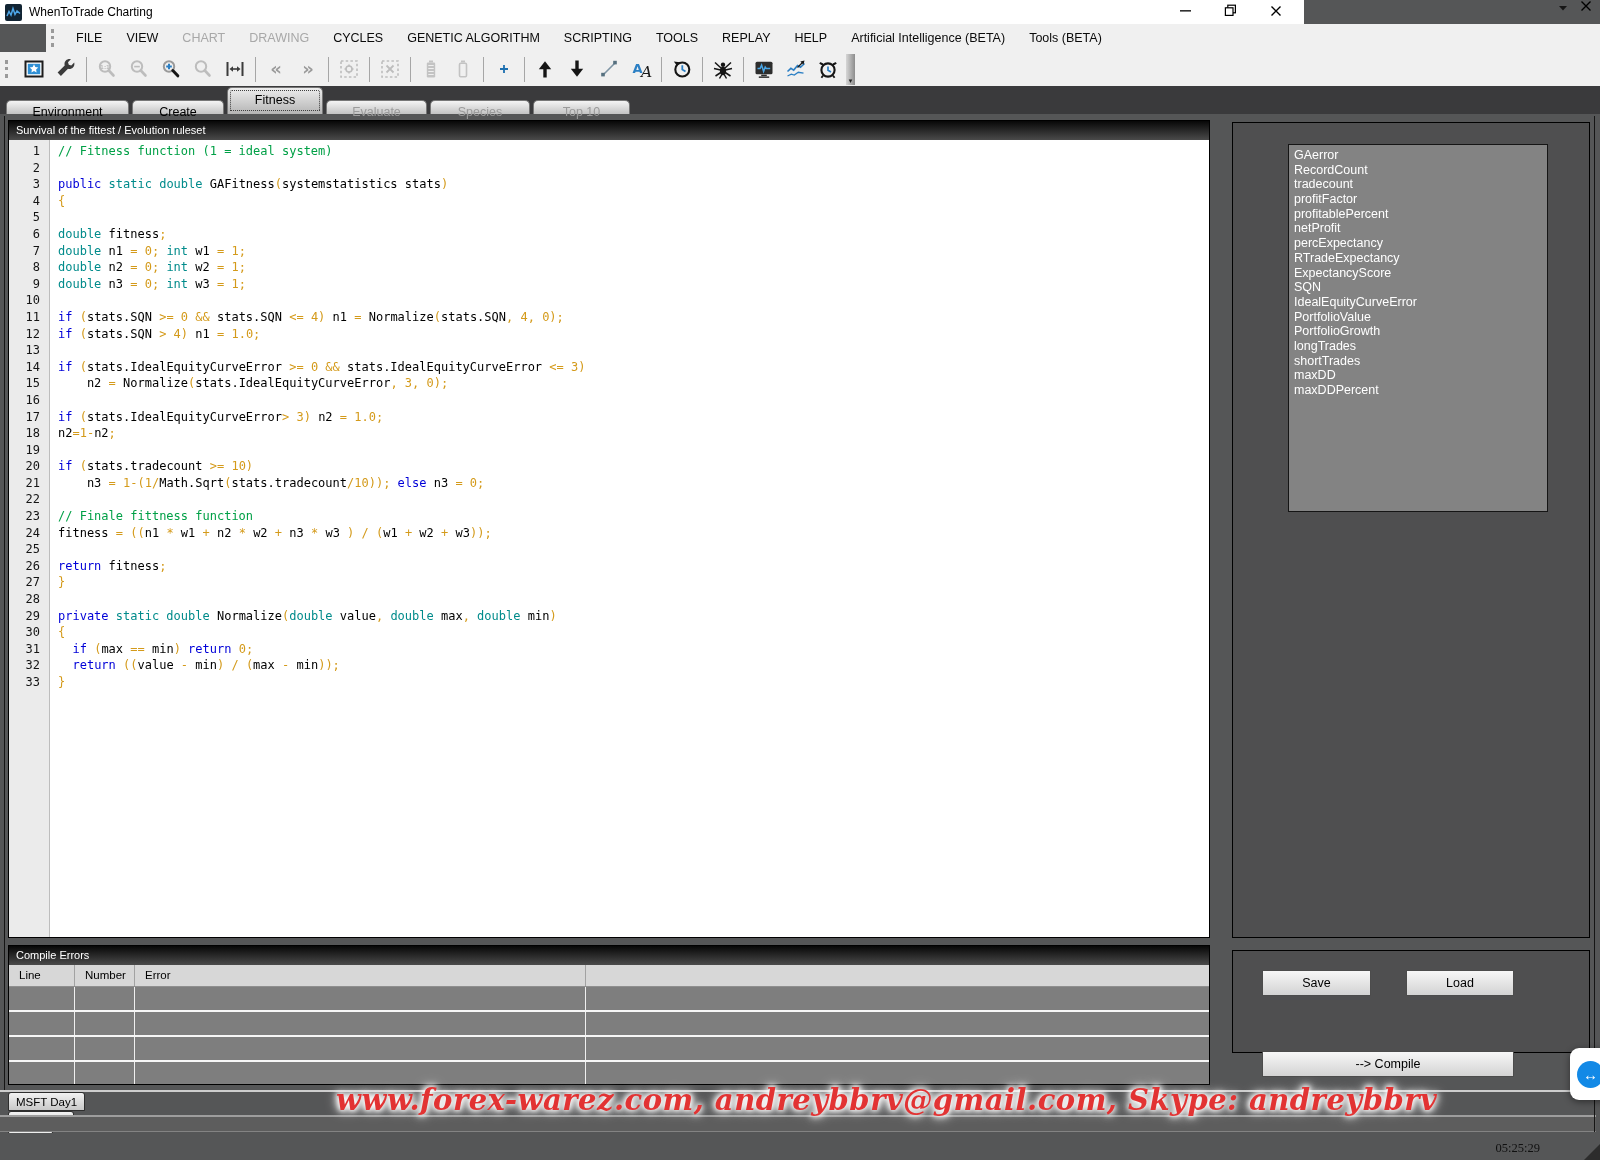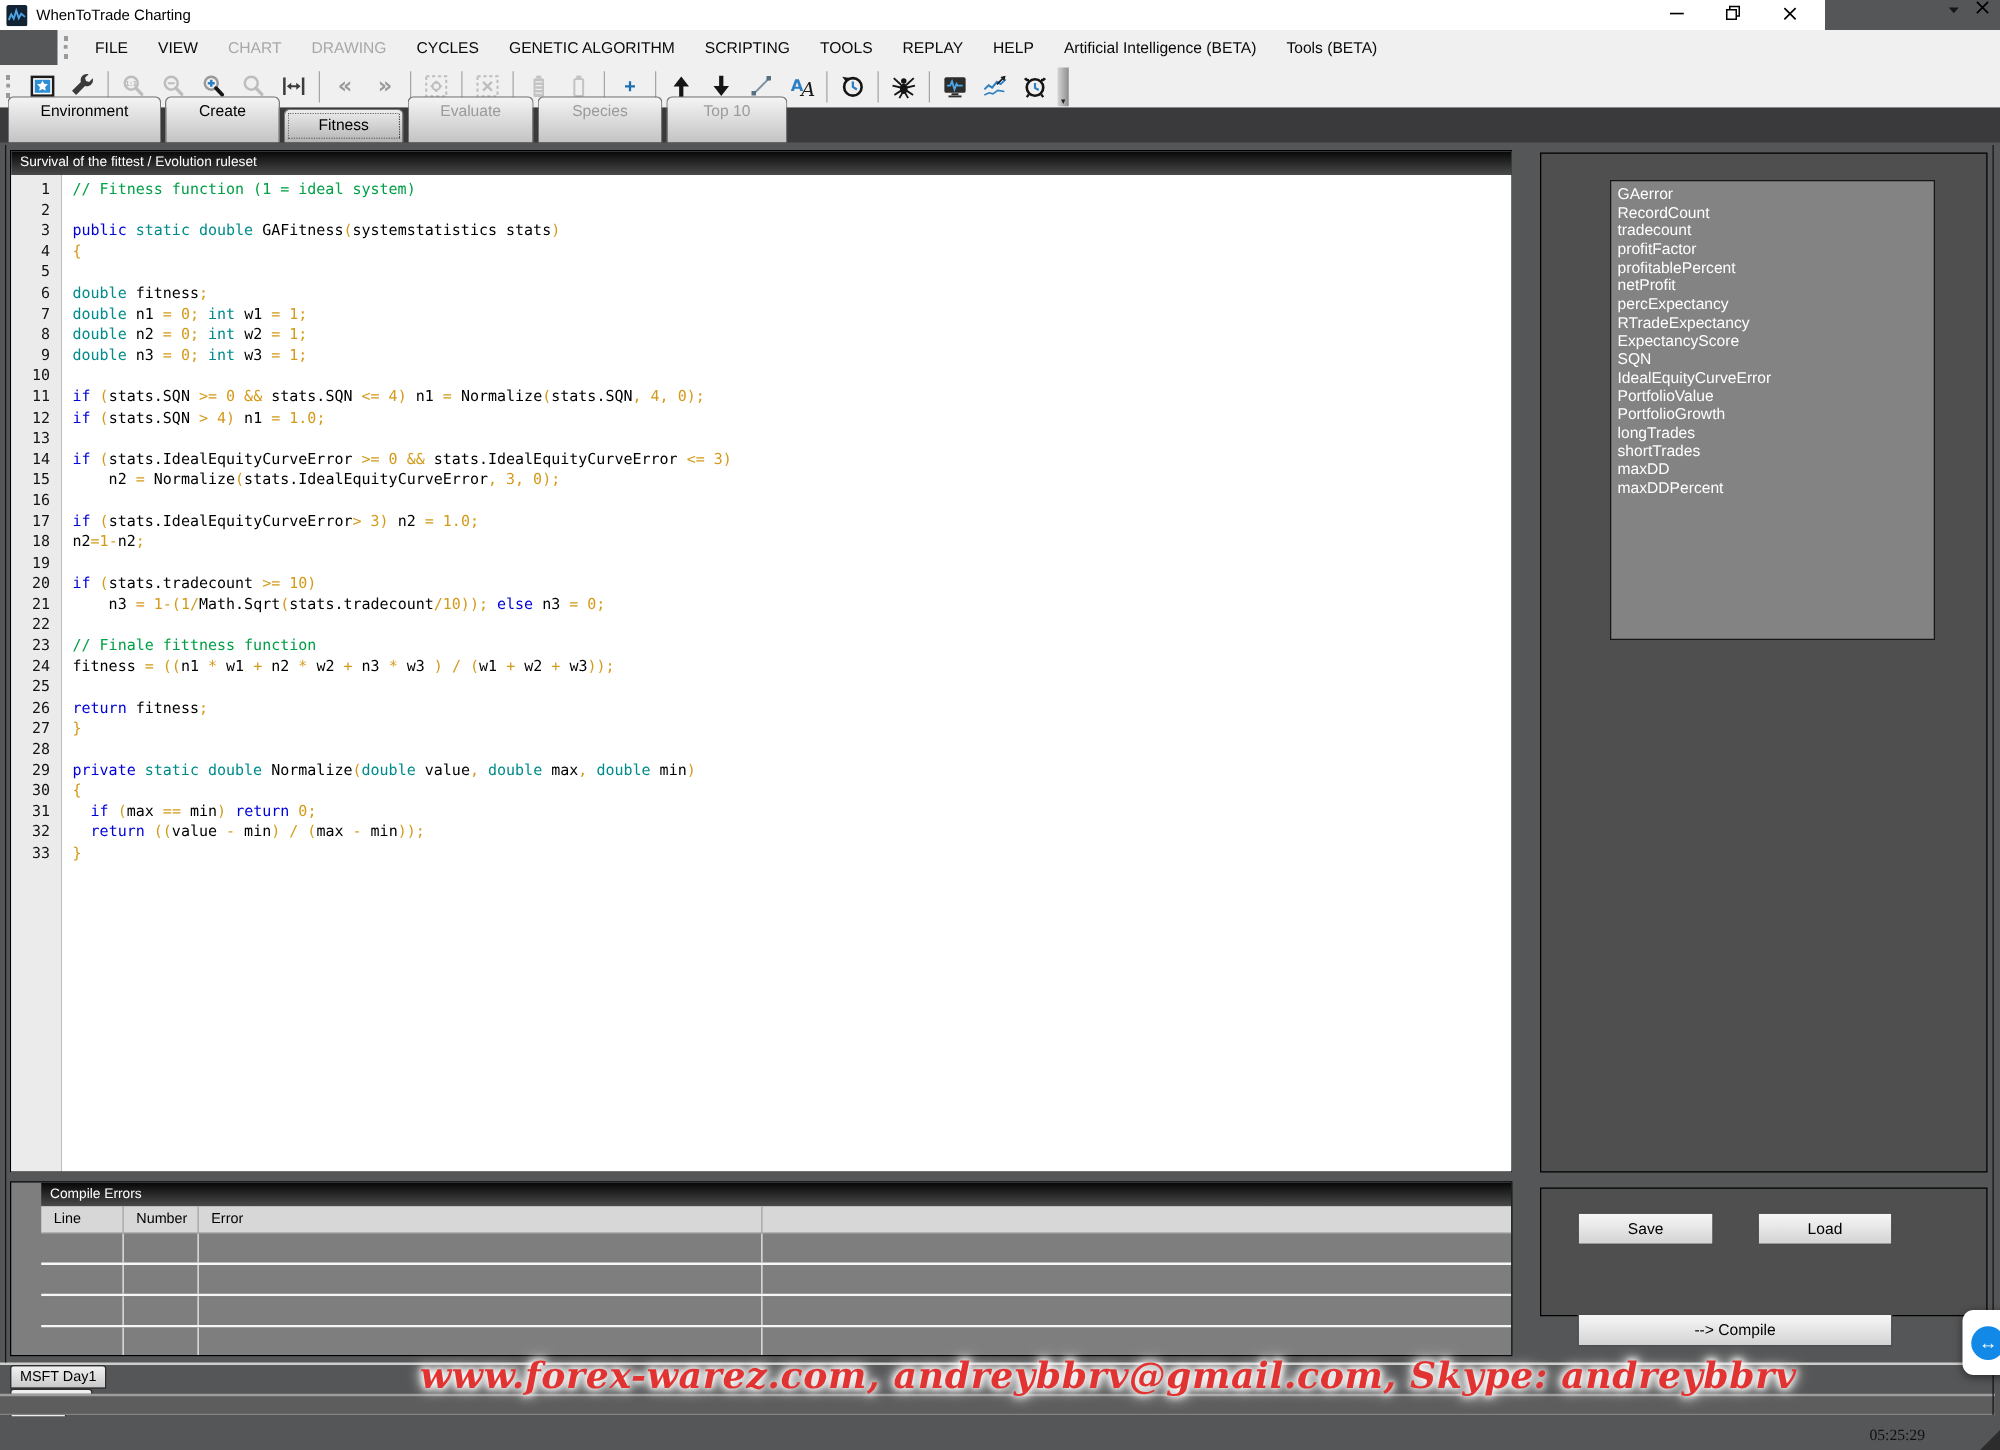--- a/index.html
+++ b/index.html
@@ -1,21 +1,21 @@
 <!DOCTYPE html>
 <html style="--keyword: #0000d8; --type: #008b8b; --comment: #00a046; --literal: #d49a1a;"><head>
 <meta charset="utf-8">
 <style>
   html,body{margin:0;padding:0;}
   body{width:1600px;height:1160px;position:relative;overflow:hidden;
        background:#555657;font-family:"Liberation Sans",sans-serif;}
   .abs{position:absolute;}
 
   
-  .titlebar{left:0;top:0;width:1460px;height:24px;background:#ffffff;display:flex;align-items:center;}
+  .titlebar{left:0;top:0;width:1304px;height:24px;background:#ffffff;display:flex;align-items:center;}
   .appicon{width:17px;height:17px;margin:0 7px 0 5px;display:inline-flex;}
   .wtitle{font-size:12px;color:#000;}
   .wincontrols{position:absolute;right:6px;top:0;height:24px;display:flex;}
   .winbtn{width:45px;height:24px;display:flex;align-items:center;justify-content:center;background:#fff;border:none;}
 
   
   .menubar{left:0;top:24px;width:1600px;height:28px;background:#f0f0f0;display:flex;align-items:center;border-bottom:1px solid #e3e3e3;margin-left:46px;}
   .grip{width:3px;height:18px;border-left:3px dotted #9a9a9a;margin:0 7px 0 5px;}
   .menuitems{display:flex;align-items:center;height:28px;}
   .menuitem{font-size:12.5px;color:#0a0a0a;padding:0 12px;line-height:28px;white-space:nowrap;}
@@ -23,21 +23,21 @@
 
   
   .toolbar{left:0;top:52px;width:1600px;height:34px;background:#f0f0f0;display:flex;align-items:center;border-bottom:1px solid #b3b3b3;}
   .toolitems{display:flex;align-items:center;height:34px;}
   .tbtn{width:30px;height:28px;display:flex;align-items:center;justify-content:center;background:transparent;border:none;padding:0;margin:0 1px;}
   .tsep{width:1px;height:25px;background:#a6a6a6;margin:0 4px;}
   .overflow{width:9px;height:31px;background:linear-gradient(90deg,#d6d6d6,#8d8d8d);margin-left:2px;display:flex;align-items:flex-end;justify-content:center;font-size:7px;color:#222;}
 
   
   .tabstrip{left:0;top:86px;width:1600px;height:28px;background:#3a3a3c;display:flex;align-items:flex-end;padding-left:6px;box-sizing:border-box;}
-  .tab{height:37px;line-height:22px;text-align:center;font-size:12.5px;color:#000;
+  .tab{height:14px;line-height:22px;text-align:center;font-size:12.5px;color:#000;
        background:linear-gradient(#f4f4f4,#c3c3c3);border:1px solid #777;border-bottom:none;
        border-radius:5px 5px 0 0;margin-right:3px;box-sizing:border-box;}
   .tab.active{height:27px;line-height:25px;background:linear-gradient(#ededed,#b4b4b4);
        outline:1px dotted #3f3f3f;outline-offset:-4px;}
   .tab.dis{color:#9b9b9b;}
 
   
   .panelhead{height:19px;background:linear-gradient(#070707,#4a4a4a);color:#fff;font-size:11px;
        line-height:19px;padding-left:7px;}
   .editor{left:8px;top:120px;width:1202px;height:818px;background:#fff;border:1px solid #000;box-sizing:border-box;}
@@ -51,21 +51,21 @@
   .ct .k{color:var(--keyword);}
   .ct .t{color:var(--type);}
   .ct .g{color:var(--literal);}
   .ct .p{color:#000;}
 
   .vars{left:1232px;top:122px;width:358px;height:816px;background:#4f4f50;border:1px solid #000;box-sizing:border-box;}
   .varlist{position:absolute;left:55px;top:21px;width:260px;height:368px;background:#838383;
        border:1px solid #151515;box-sizing:border-box;color:#fff;font-size:12.5px;padding:3px 0 0 5px;}
   .varitem{height:14.7px;line-height:14.7px;white-space:nowrap;}
 
-  .compile{left:8px;top:945px;width:1202px;height:140px;background:#7e7e7e;border:1px solid #000;box-sizing:border-box;overflow:hidden;padding-left:24px;}
+  .compile{left:8px;top:945px;width:1202px;height:140px;background:#7e7e7e;border:1px solid #000;box-sizing:border-box;overflow:hidden;}
   .chead{display:flex;height:21px;background:#d7d7d7;border-bottom:1px solid #8f8f8f;}
   .chead .cell{font-size:11.5px;color:#000;line-height:21px;padding-left:10px;box-sizing:border-box;border-right:1px solid #a2a2a2;}
   .crow{display:flex;height:23px;background:#7e7e7e;border-bottom:2px solid #f6f6f6;}
   .crow .cell{box-sizing:border-box;border-right:1px solid #efefef;}
   .cell.c0{width:66px;flex:none;}
   .cell.c1{width:60px;flex:none;}
   .cell.c2{width:451px;flex:none;}
   .cell.c3{flex:1;border-right:none !important;}
 
   .actions{left:1232px;top:950px;width:358px;height:103px;background:#4f4f50;border:1px solid #000;box-sizing:border-box;}

